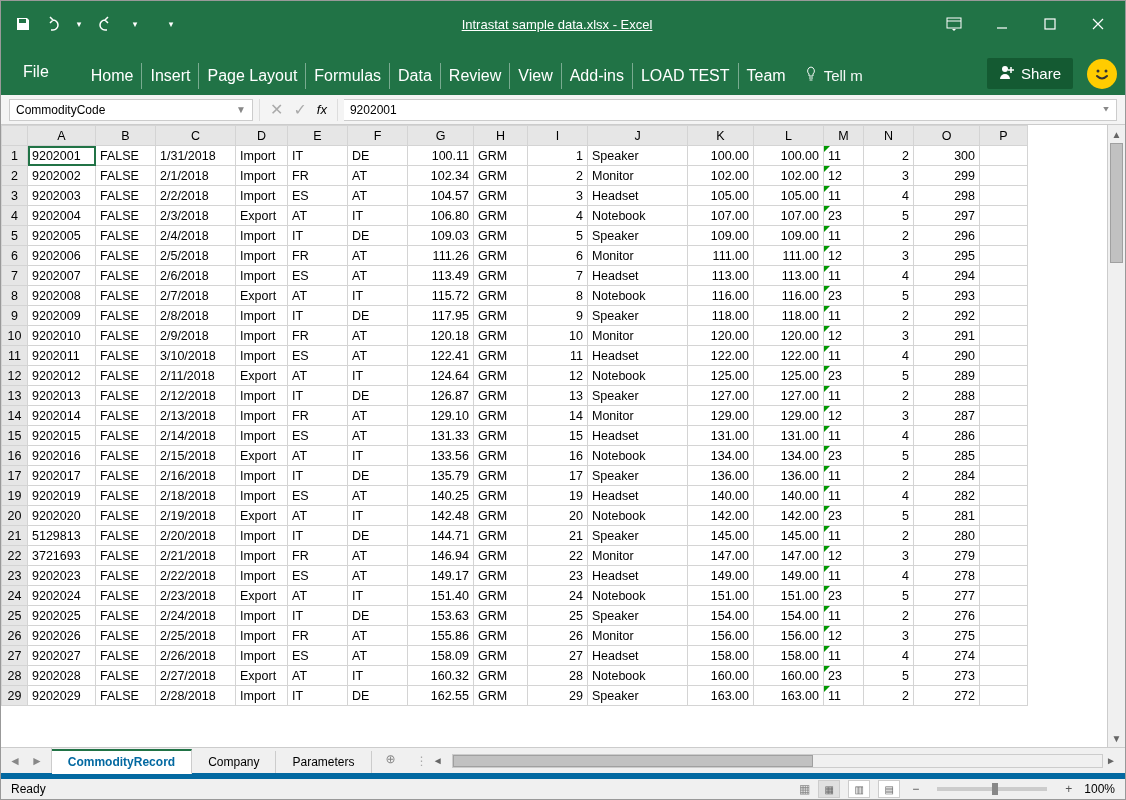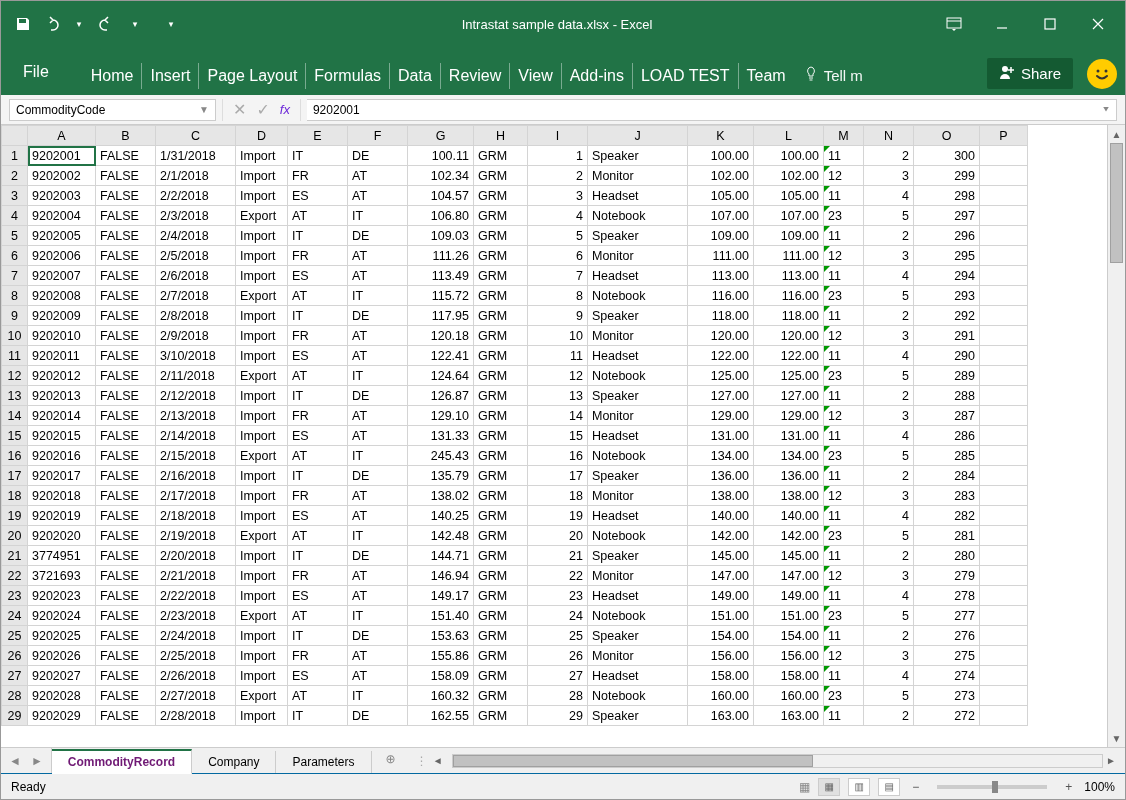--- a/index.html
+++ b/index.html
@@ -2,41 +2,41 @@
 <html><head>
 <meta charset="utf-8">
 <style>
 * { box-sizing: border-box; margin: 0; padding: 0; font-family: "Segoe UI", Arial, sans-serif; }
 body { width: 1126px; height: 800px; overflow: hidden; background: #fff; display: flex; flex-direction: column; border: 1px solid #999; }
 
 
 .titlebar { background: #217346; height: 46px; display: flex; align-items: center; color: #fff; font-size: 13px; }
 .titlebar .qat { display: flex; align-items: center; gap: 4px; padding-left: 10px; }
 .titlebar .qat-btn { width: 24px; height: 24px; display:flex; align-items:center; justify-content:center; color:#fff; }
-.titlebar .title { flex: 1; text-align: center; font-size: 13px; }
+.titlebar .title { flex: 1; text-align: center; font-size: 13px; text-decoration: underline; }
 .titlebar .win-controls { display: flex; align-items: center; gap: 2px; padding-right: 4px; }
 .titlebar .win-btn { width: 46px; height: 36px; display:flex; align-items:center; justify-content:center; color:#fff; font-size:14px; }
 
 
 .ribbon { background: #217346; height: 48px; display:flex; align-items:flex-end; color:#fff; padding: 0 8px 6px 8px; }
 .file-tab { padding: 8px 14px; font-size: 16px; }
 .ribbon-tabs { display:flex; align-items:flex-start; }
 .ribbon-tab { padding: 4px 8px; font-size: 16px; border-right: 1px solid rgba(255,255,255,0.4); white-space:nowrap; }
 .ribbon-tab:last-of-type { border-right:none; }
 .tell-me { display:flex; align-items:center; gap:6px; padding: 4px 10px; font-size:15px; opacity:0.95;margin-top:30px; }
 .ribbon-spacer { flex:1; }
 .share-btn { background:#145a32; padding:6px 12px; border-radius:2px; display:flex; align-items:center; gap:6px; font-size:15px; }
 .smiley { width:30px; height:30px; background:#fc0; border-radius:50%; margin-left:14px; display:flex; align-items:center; justify-content:center; }
 
 
 .formulabar { height: 30px; background:#f4f4f4; border-bottom:1px solid #ccc; display:flex; align-items:center; padding:4px 8px; gap:6px; }
-.name-box { width: 207px; height:22px; border:1px solid #ccc; background:#fff; font-size:12px; padding:2px 6px; display:flex; align-items:center; justify-content:space-between; }
+.name-box { width: 244px; height:22px; border:1px solid #ccc; background:#fff; font-size:12px; padding:2px 6px; display:flex; align-items:center; justify-content:space-between; }
 .name-box .dd { color:#888; font-size:10px; }
 .fx-group { display:flex; align-items:center; gap:10px; color:#aaa; padding:0 10px; border-left:1px solid #ddd; border-right:1px solid #ddd; height:22px; }
-.fx-icon { font-style: italic; color:#6d28d9; font-size:13px; }
+.fx-icon { font-style: italic; color:#000000; font-size:13px; }
 .formula-input { flex:1; height:22px; border:1px solid #ccc; border-left:none; background:#fff; font-size:12px; padding:2px 6px; display:flex; align-items:center; justify-content:space-between;}
 .expand-caret { color:#888; font-size:10px;}
 
 
 .grid-area { flex:1; display:flex; overflow:hidden; background:#fff; position:relative; }
 .grid-table-wrap { flex:1; overflow:hidden; }
 table.grid { border-collapse: collapse; font-size: 12.5px; table-layout: fixed; }
 table.grid th, table.grid td { border:1px solid #d4d4d4; height:20px; padding:0 4px; overflow:hidden; white-space:nowrap; }
 table.grid thead th { background:#e6e6e6; font-weight:normal; text-align:center; position:sticky; top:0; }
 table.grid .rowhdr { background:#e6e6e6; text-align:center; width:26px; }
@@ -50,29 +50,29 @@
 .vscroll .track { position:absolute; top:18px; bottom:18px; left:2px; right:2px; background:#f0f0f0; }
 .vscroll .thumb { position:absolute; top:0; left:0; right:0; height:120px; background:#c1c1c1; border:1px solid #a0a0a0; }
 .vscroll .arrow { position:absolute; left:0; right:0; height:18px; display:flex; align-items:center; justify-content:center; color:#666; font-size:10px; }
 .vscroll .arrow.up{ top:0; } .vscroll .arrow.down{ bottom:0; }
 
 
 .sheetbar { height:26px; background:#f0f0f0; border-top:1px solid #ccc; display:flex; align-items:stretch; font-size:12px; }
 .sheet-nav { display:flex; align-items:center; padding:0 8px; gap:10px; color:#888; border-right:1px solid #ccc; }
 .sheet-tabs { display:flex; align-items:flex-end; }
 .sheet-tab { padding:4px 16px; border-right:1px solid #ccc; background:#f0f0f0; position:relative; }
-.sheet-tab.active { background:#fff; border-top:2px solid #217346; font-weight:600; color:#701a75; border-bottom:1px solid #fff; margin-bottom:-1px;text-align:center;}
+.sheet-tab.active { background:#fff; border-top:2px solid #217346; font-weight:600; color:#0369a1; border-bottom:1px solid #fff; margin-bottom:-1px;text-align:center;}
 .add-sheet { padding:4px 14px; color:#888; }
 .hscroll-spacer { flex:1; display:flex; align-items:center; padding:0 6px; }
 .hscroll-spacer .htrack{ flex:1; height:14px; background:#f0f0f0; border:1px solid #ccc; position:relative; margin-left:6px; }
 .hscroll-spacer .hthumb{ position:absolute; left:0; top:0; bottom:0; width:360px; background:#c1c1c1; border:1px solid #a0a0a0;}
 .hscroll-spacer .harrow{ width:16px; text-align:center; color:#666; font-size:10px;}
 
 
-.statusbar { height:26px; background:#f0f0f0; border-top:1px solid #0369a1; display:flex; align-items:center; font-size:12px; padding:0 10px; gap:8px; }
+.statusbar { height:26px; background:#f0f0f0; border-top:6px solid #0369a1; display:flex; align-items:center; font-size:12px; padding:0 10px; gap:8px; }
 .statusbar .spacer { flex:1; }
 .view-btn { width:22px; height:18px; border:1px solid #ccc; background:#fff; display:flex; align-items:center; justify-content:center; font-size:10px; color:#666;}
 .view-btn.active { background:#e0e0e0; }
 .zoom-slider { width:110px; height:4px; background:#ccc; position:relative; margin:0 6px; }
 .zoom-slider .knob { position:absolute; top:-4px; left:50%; width:6px; height:12px; background:#888; }
 .zoom-minus,.zoom-plus{ padding:0 4px; color:#555;}
 </style>
 </head>
 <body>
 
@@ -490,21 +490,21 @@
             <td></td>
           </tr>
           <tr>
             <td class="rowhdr">16</td>
             <td>9202016</td>
             <td>FALSE</td>
             <td>2/15/2018</td>
             <td>Export</td>
             <td>AT</td>
             <td>IT</td>
-            <td class="num">245.43</td>
+            <td class="num">133.56</td>
             <td>GRM</td>
             <td class="num">16</td>
             <td>Notebook</td>
             <td class="num">134.00</td>
             <td class="num">134.00</td>
             <td class="green-tri">23</td>
             <td class="num">5</td>
             <td class="num">285</td>
             <td></td>
           </tr>
@@ -521,39 +521,20 @@
             <td class="num">17</td>
             <td>Speaker</td>
             <td class="num">136.00</td>
             <td class="num">136.00</td>
             <td class="green-tri">11</td>
             <td class="num">2</td>
             <td class="num">284</td>
             <td></td>
           </tr>
           <tr>
-            <td class="rowhdr">18</td>
-            <td>9202018</td>
-            <td>FALSE</td>
-            <td>2/17/2018</td>
-            <td>Import</td>
-            <td>FR</td>
-            <td>AT</td>
-            <td class="num">138.02</td>
-            <td>GRM</td>
-            <td class="num">18</td>
-            <td>Monitor</td>
-            <td class="num">138.00</td>
-            <td class="num">138.00</td>
-            <td class="green-tri">12</td>
-            <td class="num">3</td>
-            <td class="num">283</td>
-            <td></td>
-          </tr>
-          <tr>
             <td class="rowhdr">19</td>
             <td>9202019</td>
             <td>FALSE</td>
             <td>2/18/2018</td>
             <td>Import</td>
             <td>ES</td>
             <td>AT</td>
             <td class="num">140.25</td>
             <td>GRM</td>
             <td class="num">19</td>
@@ -579,21 +560,21 @@
             <td>Notebook</td>
             <td class="num">142.00</td>
             <td class="num">142.00</td>
             <td class="green-tri">23</td>
             <td class="num">5</td>
             <td class="num">281</td>
             <td></td>
           </tr>
           <tr>
             <td class="rowhdr">21</td>
-            <td>3774951</td>
+            <td>5129813</td>
             <td>FALSE</td>
             <td>2/20/2018</td>
             <td>Import</td>
             <td>IT</td>
             <td>DE</td>
             <td class="num">144.71</td>
             <td>GRM</td>
             <td class="num">21</td>
             <td>Speaker</td>
             <td class="num">145.00</td>

